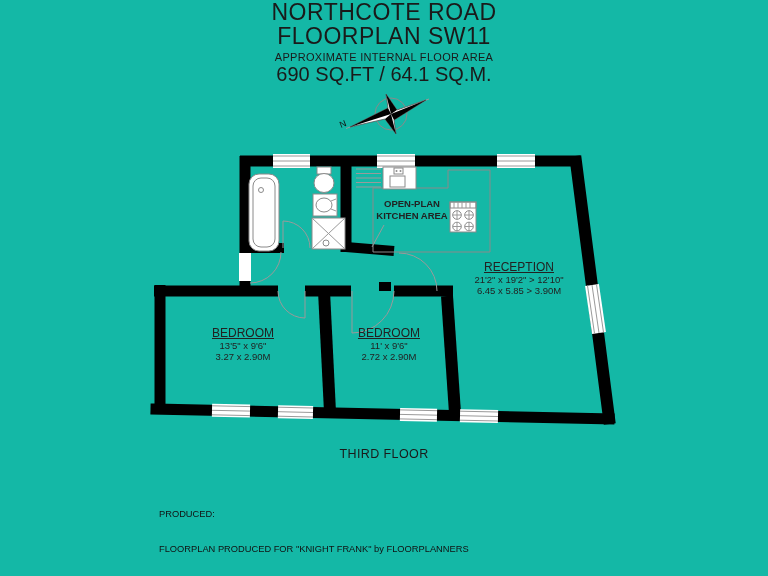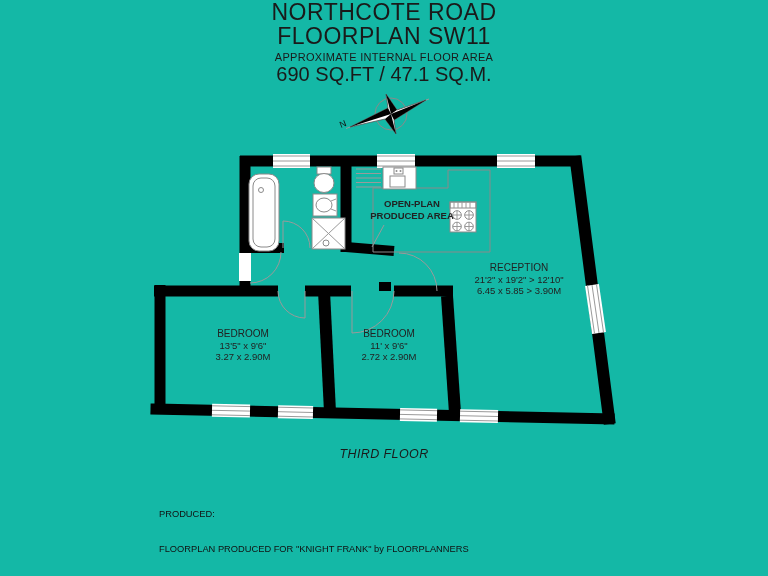--- a/index.html
+++ b/index.html
@@ -4,41 +4,41 @@
 <style>
   html,body{margin:0;padding:0;background:#fff;}
   .page{position:relative;width:768px;height:576px;background:#14b8a6;overflow:hidden;
         font-family:"Liberation Sans", sans-serif;color:#1a1a1a;}
   .abs{position:absolute;}
   .header{left:0;top:1px;width:768px;text-align:center;line-height:1.04;}
   .header .t1{font-size:23px;letter-spacing:.5px;}
   .header .t2{font-size:11px;margin-top:3px;letter-spacing:.3px;}
   .header .t3{font-size:20px;margin-top:1px;}
   .roomlabel{font-size:9.5px;line-height:11.5px;text-align:center;color:#222;}
-  .roomlabel .rname{font-size:10px;}
-  .floorlabel{left:0;top:447px;width:768px;text-align:center;font-size:12.5px;letter-spacing:.4px;font-style:italic;}
+  .roomlabel .rname{font-size:12px;text-decoration:underline;}
+  .floorlabel{left:0;top:447px;width:768px;text-align:center;font-size:12.5px;letter-spacing:.4px;}
   .copyright{left:159px;top:486px;font-size:9.3px;line-height:11.6px;color:#111;white-space:pre;}
   svg{position:absolute;left:0;top:0;}
   .wall{stroke:#000;fill:none;}
   .fix{stroke:#8a8a8a;stroke-width:1;fill:#fff;}
   .fixn{stroke:#8a8a8a;stroke-width:1;fill:none;}
   .arc{stroke:#9a9a9a;stroke-width:1;fill:none;}
   .winline{stroke:#9a9a9a;stroke-width:1;}
   .cstar{stroke:#555;stroke-width:.8;}
 </style>
 </head>
 <body>
 
 <div class="page">
 
   <div class="abs header">
     <div class="t1">NORTHCOTE ROAD</div>
     <div class="t1">FLOORPLAN SW11</div>
     <div class="t2">APPROXIMATE INTERNAL FLOOR AREA</div>
-    <div class="t3">690 SQ.FT / 47.1 SQ.M.</div>
+    <div class="t3">690 SQ.FT / 64.1 SQ.M.</div>
   </div>
 
   <svg width="768" height="576" viewBox="0 0 768 576">
 
     <g>
       <circle cx="391" cy="114" r="16" class="fixn"></circle>
       <line x1="346" y1="128.5" x2="429" y2="99" class="winline"></line>
       <path class="cstar" fill="#fff" d="M426,100 L394,120 L396,134 L385,119 L350,127 L388,108 L386,94 L397,110 Z"></path>
       <polygon points="426,100 394,120 391,114" fill="#000"></polygon>
       <polygon points="396,134 385,119 391,114" fill="#000"></polygon>
@@ -183,21 +183,21 @@
         <line class="winline" x1="452.7" y1="226.5" x2="461.3" y2="226.5"></line>
         <line class="winline" x1="457" y1="222.2" x2="457" y2="230.8"></line>
       <circle class="fixn" cx="469" cy="226.5" r="4.3"></circle>
         <line class="winline" x1="464.7" y1="226.5" x2="473.3" y2="226.5"></line>
         <line class="winline" x1="469" y1="222.2" x2="469" y2="230.8"></line>
     </g>
   </svg>
 
   <div class="abs roomlabel" style="left:352px;top:198px;width:120px;font-weight:bold;">
     <div>OPEN-PLAN</div>
-    <div>PRODUCED AREA</div>
+    <div>KITCHEN AREA</div>
   </div>
 
   <div class="abs roomlabel" style="left:449px;top:262px;width:140px;">
     <div class="rname">RECEPTION</div>
     <div>21'2" x 19'2" &gt; 12'10"</div>
     <div>6.45 x 5.85 &gt; 3.90M</div>
   </div>
 
   <div class="abs roomlabel" style="left:183px;top:328px;width:120px;">
     <div class="rname">BEDROOM</div>

